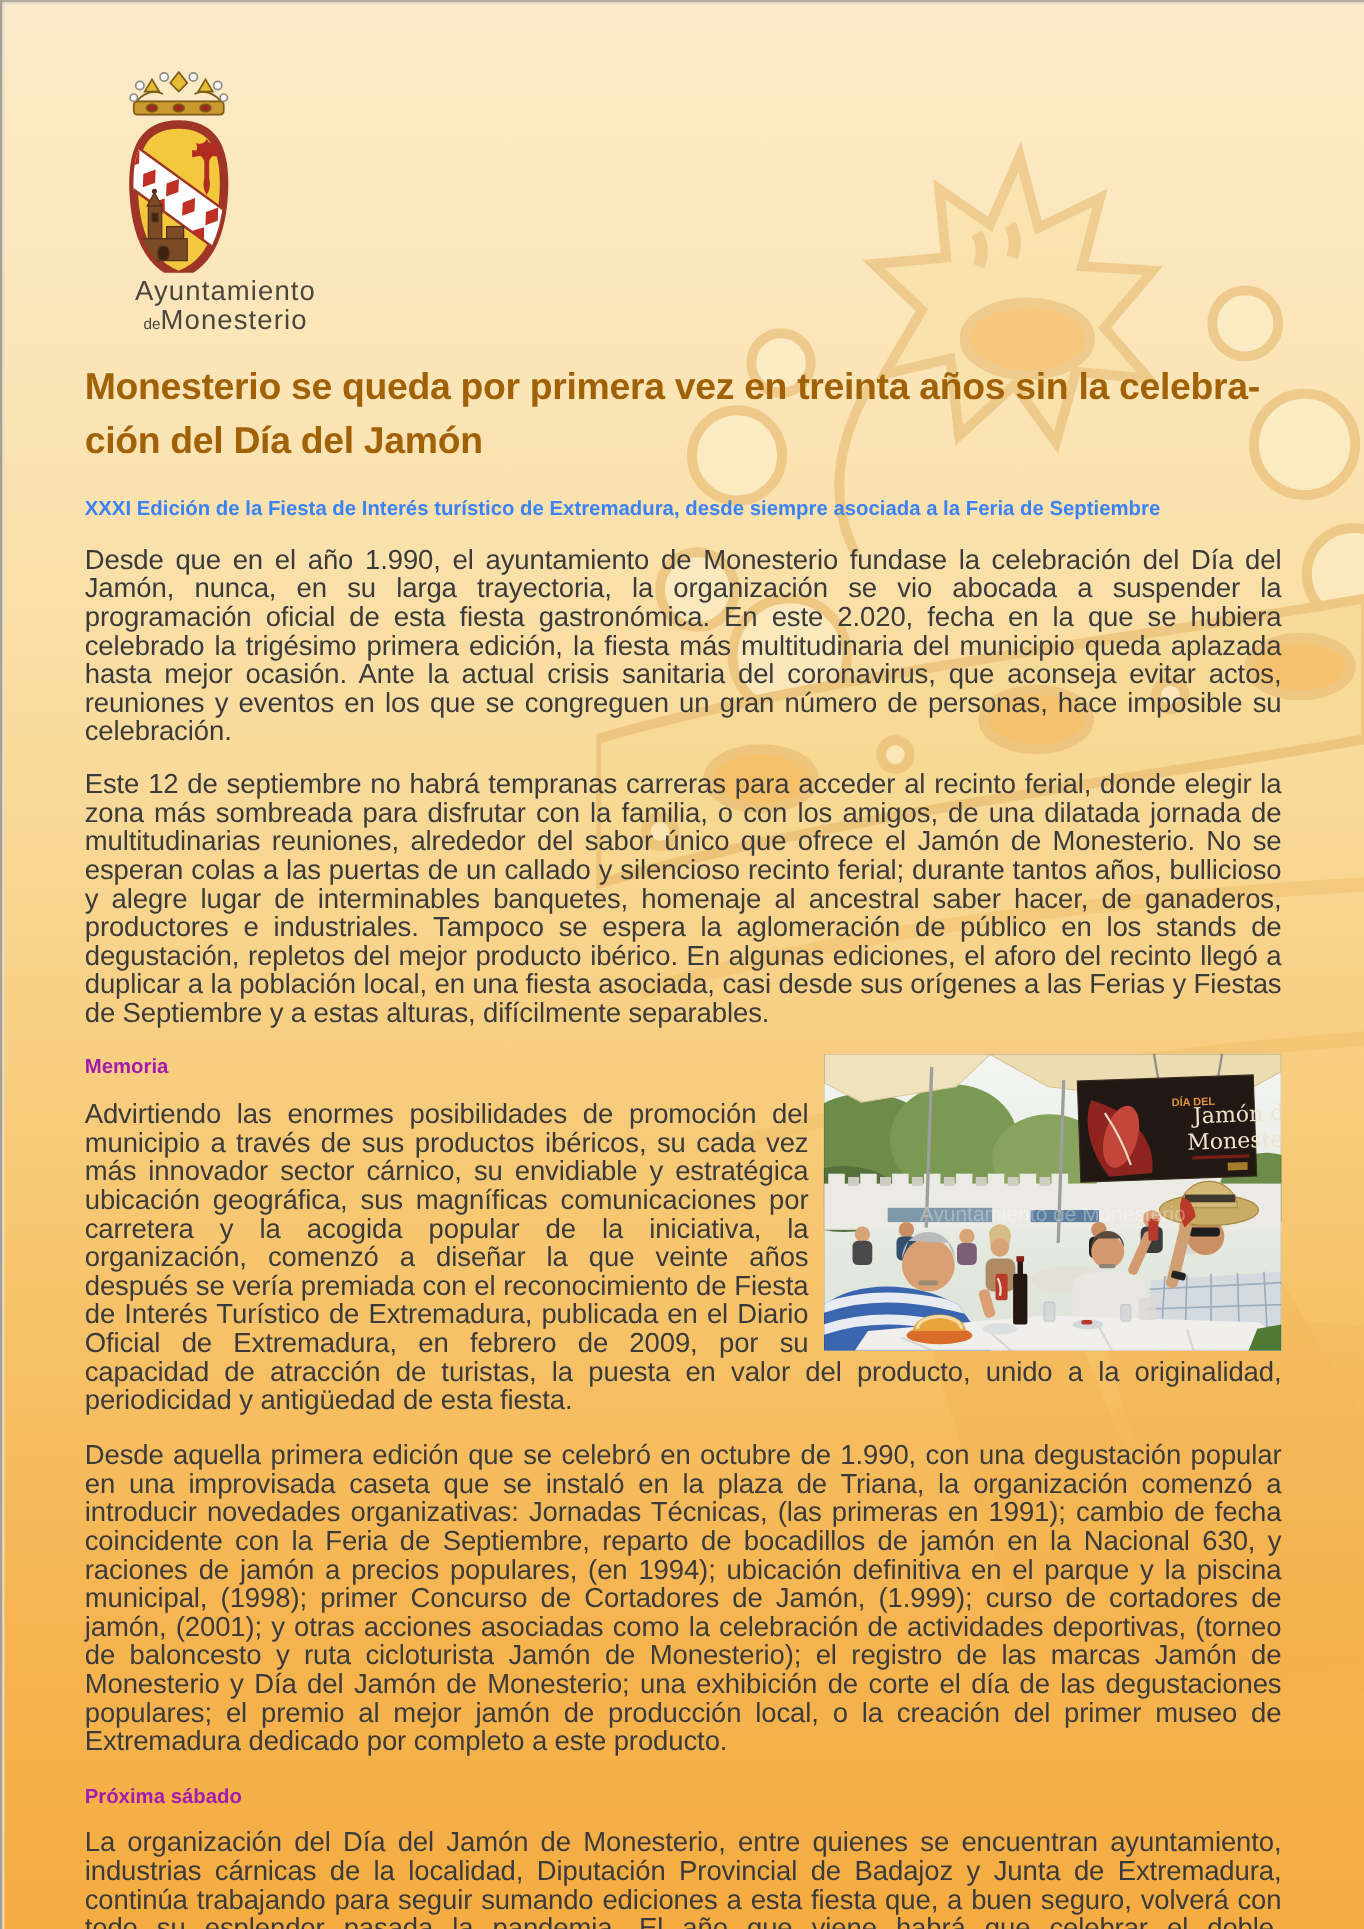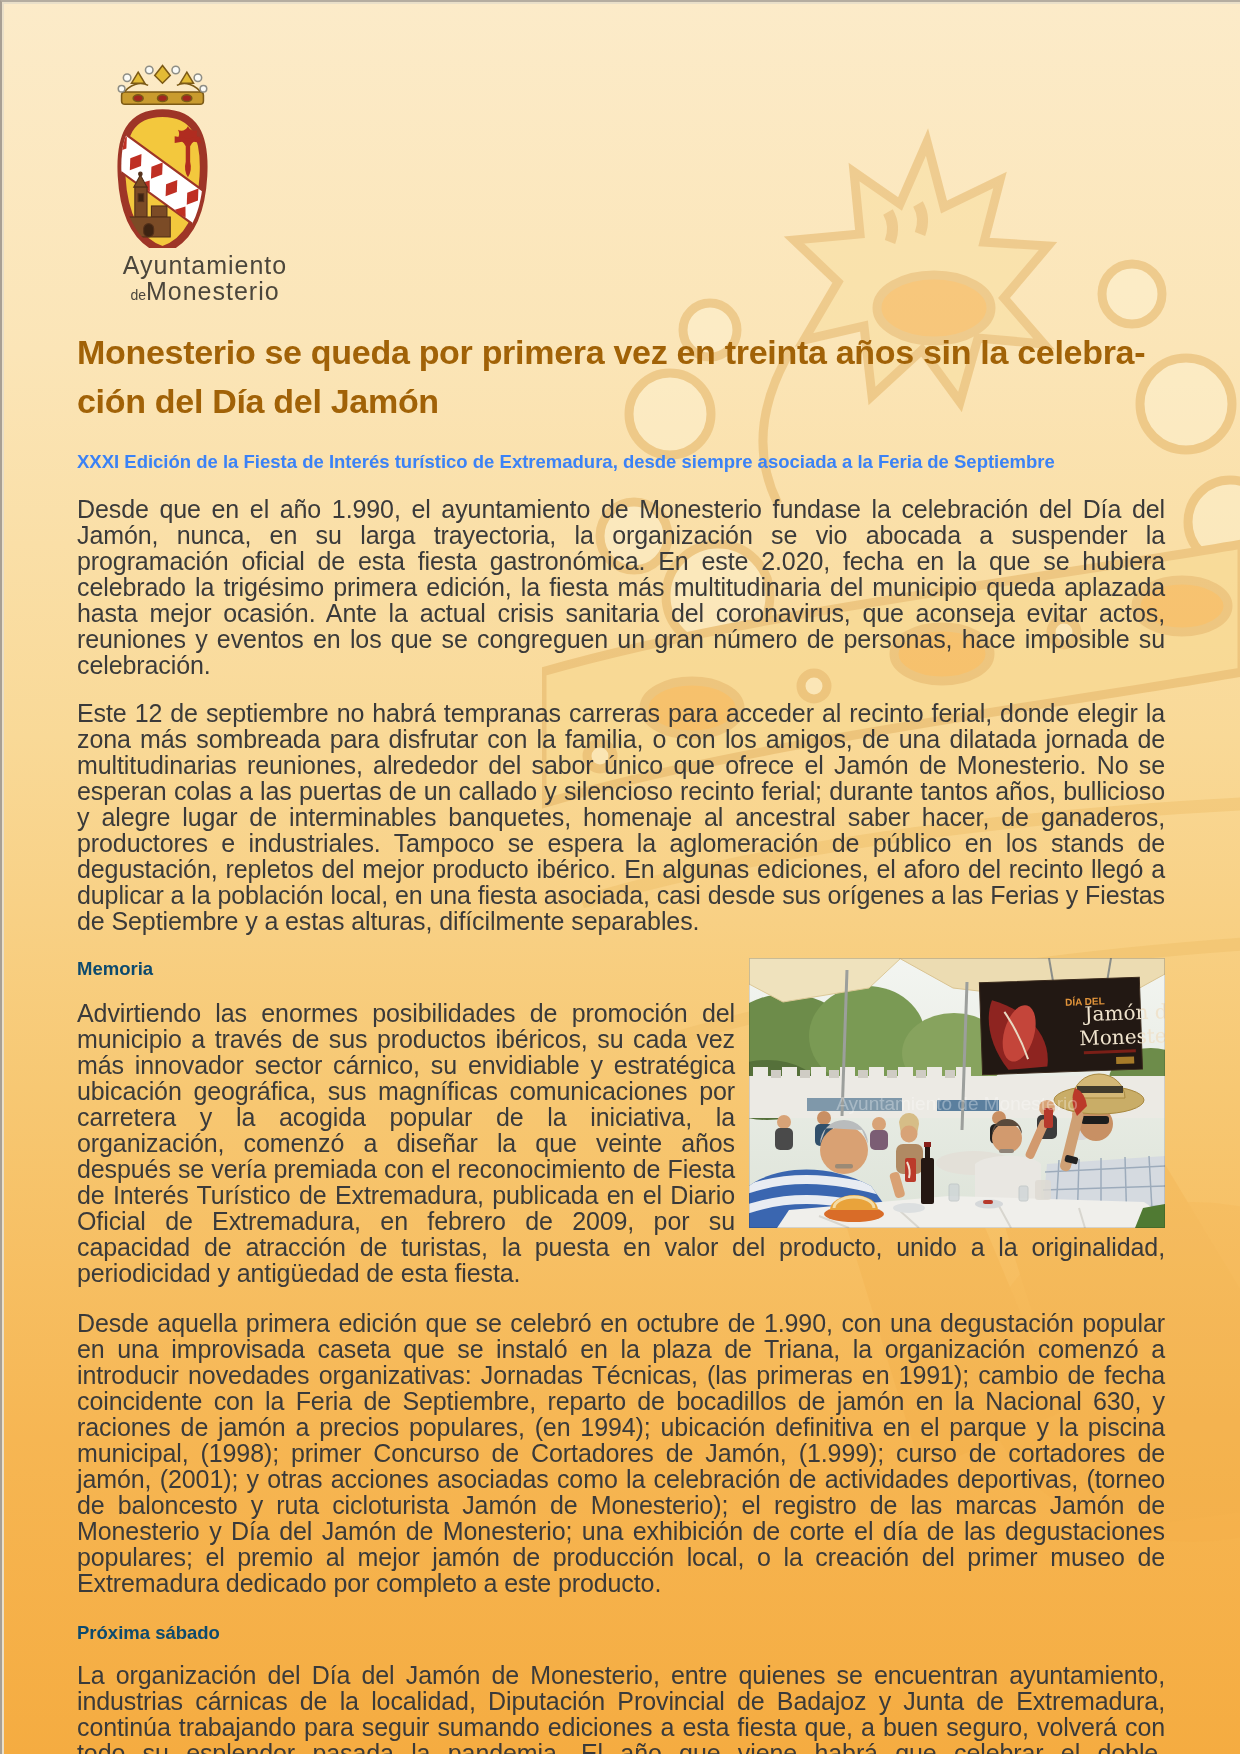--- a/index.html
+++ b/index.html
@@ -19,21 +19,21 @@
   .logo-text{margin-top:4px;color:#4b463c;line-height:26px;letter-spacing:1px;text-align:center;}
   .logo-text .l1{font-size:25px;}
   .logo-text .l2s{font-size:14px;letter-spacing:0;}
   .logo-text .l2{font-size:25px;}
   h1.title{margin:20px 0 0 0;font-size:34px;line-height:49px;font-weight:bold;color:#a16207;letter-spacing:-.3px;}
   .byline{margin-top:16px;font-size:20px;font-weight:bold;color:#151515;}
   .lead{margin-top:24px;font-size:18.5px;font-weight:bold;color:#3b82f6;line-height:24px;}
   p.body{margin:22px 0 0 0;font-size:25px;line-height:26px;color:#3a3a3a;text-align:justify;letter-spacing:-.1px;}
   .section{margin-top:24px;}
   .section::after{content:"";display:block;clear:both;}
-  h3.shead{margin:0 0 20px 0;font-size:18.5px;font-weight:bold;color:#0c4a6e;}
+  h3.shead{margin:0 0 20px 0;font-size:18.5px;font-weight:bold;color:#a21caf;}
   h3.shead.spaced{margin:26px 0 0 0;}
   .photo{float:right;width:416px;height:270px;margin:0 0 6px 14px;display:block;}
   .footer{margin-top:20px;text-align:center;}
   .video-line{font-size:21px;font-weight:bold;color:#101010;}
   .video-line .url{color:#101010;}
   .rule{width:750px;height:3px;background:#8d8478;margin:5px auto 9px auto;border-radius:2px;}
   .address{font-size:34px;color:#7f1d1d;letter-spacing:.4px;margin-top:48px;}
 </style>
 </head>
 <body>

